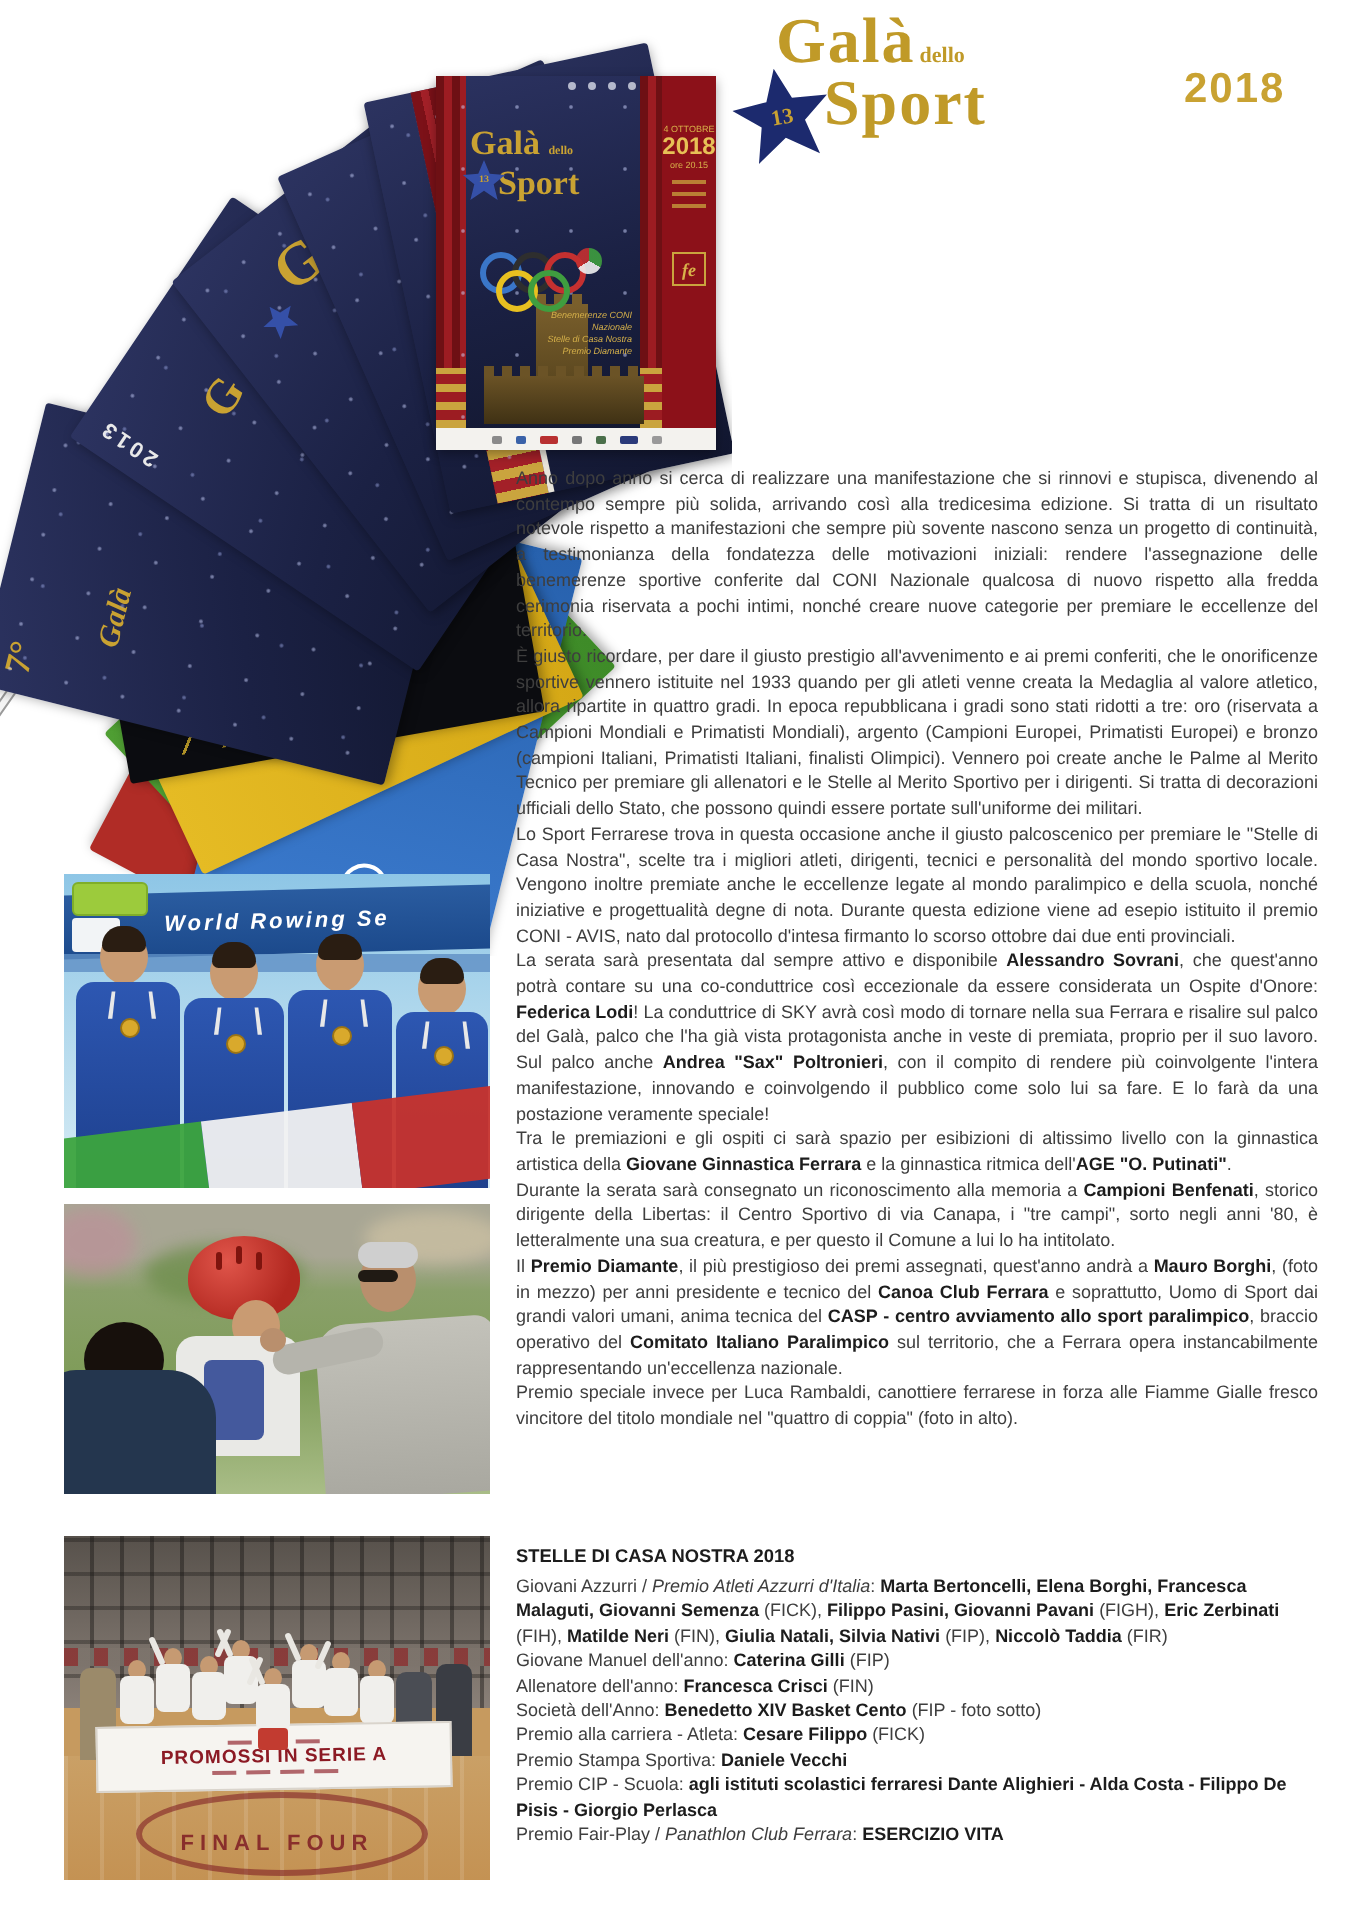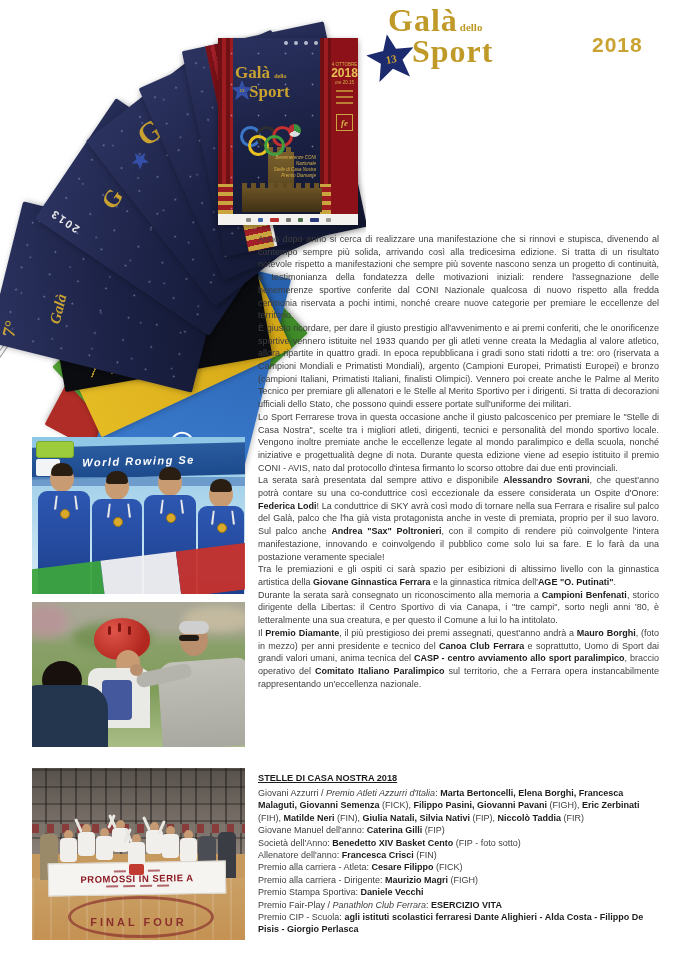--- a/index.html
+++ b/index.html
@@ -17,21 +17,21 @@
   .mword-small{font-size:11px;margin-left:2px;}
   .mword2{display:block;font-size:32px;line-height:30px;margin-left:24px;letter-spacing:1px;}
   .myear{position:absolute;left:592px;top:33px;font-size:21px;font-weight:bold;color:#c9a232;letter-spacing:1px;}
   .mtitle{position:absolute;left:375px;top:104px;width:270px;margin:0;text-align:center;
           font-size:22px;line-height:29px;font-weight:bold;color:#1d1d1d;}
 
   
   .article{position:absolute;left:258px;top:233px;width:401px;}
   .article p{margin:0;text-align:justify;font-size:9px;line-height:12.7px;color:#3e3e3e;}
   .awards{position:absolute;left:258px;top:772px;width:406px;}
-  .atitle{font-size:9.2px;font-weight:bold;color:#1c1c1c;line-height:13px;margin-bottom:2px;text-decoration:underline;}
+  .atitle{font-size:9.2px;font-weight:bold;color:#1c1c1c;line-height:13px;margin-bottom:2px;}
   .aline{font-size:9px;line-height:12.4px;color:#3e3e3e;}
   .b{font-weight:bold;color:#1c1c1c;}
   .i{font-style:italic;}
 
   
   .fan{position:absolute;left:0;top:0;width:366px;height:478px;overflow:hidden;}
   .poster{position:absolute;width:145px;height:210px;box-shadow:0 2px 6px rgba(0,0,0,.35);border-radius:2px;}
   .navy{background:linear-gradient(160deg,#2c3360,#1b2144 55%,#121730);}
   .navy::after{content:"";position:absolute;inset:0;pointer-events:none;opacity:.5;
       background-image:radial-gradient(circle,#cdd5ff 0.6px,transparent 1.2px),radial-gradient(circle,#9aa6e0 0.6px,transparent 1.2px);
@@ -57,21 +57,21 @@
   .fp-curtain-r{position:absolute;right:27px;top:0;bottom:11px;width:11px;
       background:repeating-linear-gradient(90deg,#6e1014 0 4px,#9c1c22 4px 8px);}
   .fp-curtain-r::after{content:"";position:absolute;left:0;right:0;bottom:0;height:30px;
       background:repeating-linear-gradient(0deg,#caa43e 0 4px,#9c1c22 4px 9px);}
   .fp-datecol{position:absolute;right:0;top:0;bottom:11px;width:27px;background:#8c1119;
       display:flex;flex-direction:column;align-items:center;padding-top:24px;box-sizing:border-box;z-index:3;}
   .fp-datecol .d1{color:#d8b24a;font-size:4.5px;}
   .fp-datecol .d2{color:#e7c156;font-size:12px;font-weight:bold;line-height:13px;}
   .fp-datecol .d3{color:#d8b24a;font-size:4.5px;margin-bottom:3px;}
   .fp-datecol .bar{display:block;width:17px;height:2px;background:#caa43e;opacity:.75;margin:2px 0;}
-  .fp-fe{margin-top:8px;width:15px;height:15px;border:1px solid #caa43e;color:#d8b24a;
+  .fp-fe{margin-top:20px;width:15px;height:15px;border:1px solid #caa43e;color:#d8b24a;
       font:italic bold 9px "Liberation Serif",serif;display:flex;align-items:center;justify-content:center;}
   .fp-toplogos{position:absolute;top:3px;left:30px;right:40px;display:flex;gap:6px;justify-content:flex-end;z-index:2;}
   .fp-toplogos i{width:4px;height:4px;border-radius:50%;background:#d8dce8;opacity:.8;}
   .fp-logo{position:absolute;left:17px;top:26px;z-index:2;}
   .fp-logo .fstar{left:-4px;top:16px;width:22px;height:21px;}
   .fp-logo .fstar b{font-size:5px;}
   .fp-fg1{font-size:17px;line-height:16px;color:#c9a232;font-family:"Liberation Serif",serif;font-weight:bold;}
   .fp-fg1 small{font-size:6px;}
   .fp-fg2{display:block;font-size:17px;line-height:15px;margin-left:14px;color:#c9a232;font-family:"Liberation Serif",serif;font-weight:bold;}
   .fp-rings{position:absolute;left:22px;top:88px;width:70px;height:32px;z-index:2;}
@@ -293,34 +293,34 @@
   <div class="myear">2018</div>
 
   <div class="article">
       <p><span>Anno dopo anno si cerca di realizzare una manifestazione che si rinnovi e stupisca, divenendo al contempo sempre più solida, arrivando così alla tredicesima edizione. Si tratta di un risultato notevole rispetto a manifestazioni che sempre più sovente nascono senza un progetto di continuità, a testimonianza della fondatezza delle motivazioni iniziali: rendere l'assegnazione delle benemerenze sportive conferite dal CONI Nazionale qualcosa di nuovo rispetto alla fredda cerimonia riservata a pochi intimi, nonché creare nuove categorie per premiare le eccellenze del territorio.</span></p>
       <p><span>È giusto ricordare, per dare il giusto prestigio all'avvenimento e ai premi conferiti, che le onorificenze sportive vennero istituite nel 1933 quando per gli atleti venne creata la Medaglia al valore atletico, allora ripartite in quattro gradi. In epoca repubblicana i gradi sono stati ridotti a tre: oro (riservata a Campioni Mondiali e Primatisti Mondiali), argento (Campioni Europei, Primatisti Europei) e bronzo (campioni Italiani, Primatisti Italiani, finalisti Olimpici). Vennero poi create anche le Palme al Merito Tecnico per premiare gli allenatori e le Stelle al Merito Sportivo per i dirigenti. Si tratta di decorazioni ufficiali dello Stato, che possono quindi essere portate sull'uniforme dei militari.</span></p>
       <p><span>Lo Sport Ferrarese trova in questa occasione anche il giusto palcoscenico per premiare le "Stelle di Casa Nostra", scelte tra i migliori atleti, dirigenti, tecnici e personalità del mondo sportivo locale. Vengono inoltre premiate anche le eccellenze legate al mondo paralimpico e della scuola, nonché iniziative e progettualità degne di nota. Durante questa edizione viene ad esepio istituito il premio CONI - AVIS, nato dal protocollo d'intesa firmanto lo scorso ottobre dai due enti provinciali.</span></p>
       <p><span>La serata sarà presentata dal sempre attivo e disponibile </span><span class="b">Alessandro Sovrani</span><span>, che quest'anno potrà contare su una co-conduttrice così eccezionale da essere considerata un Ospite d'Onore: </span><span class="b">Federica Lodi</span><span>! La conduttrice di SKY avrà così modo di tornare nella sua Ferrara e risalire sul palco del Galà, palco che l'ha già vista protagonista anche in veste di premiata, proprio per il suo lavoro. Sul palco anche </span><span class="b">Andrea "Sax" Poltronieri</span><span>, con il compito di rendere più coinvolgente l'intera manifestazione, innovando e coinvolgendo il pubblico come solo lui sa fare. E lo farà da una postazione veramente speciale!</span></p>
       <p><span>Tra le premiazioni e gli ospiti ci sarà spazio per esibizioni di altissimo livello con la ginnastica artistica della </span><span class="b">Giovane Ginnastica Ferrara</span><span> e la ginnastica ritmica dell'</span><span class="b">AGE "O. Putinati"</span><span>.</span></p>
       <p><span>Durante la serata sarà consegnato un riconoscimento alla memoria a </span><span class="b">Campioni Benfenati</span><span>, storico dirigente della Libertas: il Centro Sportivo di via Canapa, i "tre campi", sorto negli anni '80, è letteralmente una sua creatura, e per questo il Comune a lui lo ha intitolato.</span></p>
       <p><span>Il </span><span class="b">Premio Diamante</span><span>, il più prestigioso dei premi assegnati, quest'anno andrà a </span><span class="b">Mauro Borghi</span><span>, (foto in mezzo) per anni presidente e tecnico del </span><span class="b">Canoa Club Ferrara</span><span> e soprattutto, Uomo di Sport dai grandi valori umani, anima tecnica del </span><span class="b">CASP - centro avviamento allo sport paralimpico</span><span>, braccio operativo del </span><span class="b">Comitato Italiano Paralimpico</span><span> sul territorio, che a Ferrara opera instancabilmente rappresentando un'eccellenza nazionale.</span></p>
+      <p><span>Premio speciale invece per Luca Rambaldi, canottiere ferrarese in forza alle Fiamme Gialle fresco vincitore del titolo mondiale nel "quattro di coppia" (foto in alto).</span></p>
     </div>
 
   <div class="awards">
     <div class="atitle">STELLE DI CASA NOSTRA 2018</div>
     <div>
         <div class="aline"><span>Giovani Azzurri / </span><span class="i">Premio Atleti Azzurri d'Italia</span><span>: </span><span class="b">Marta Bertoncelli, Elena Borghi, Francesca Malaguti, Giovanni Semenza</span><span> (FICK), </span><span class="b">Filippo Pasini, Giovanni Pavani</span><span> (FIGH), </span><span class="b">Eric Zerbinati</span><span> (FIH), </span><span class="b">Matilde Neri</span><span> (FIN), </span><span class="b">Giulia Natali, Silvia Nativi</span><span> (FIP), </span><span class="b">Niccolò Taddia</span><span> (FIR)</span></div>
         <div class="aline"><span>Giovane Manuel dell'anno: </span><span class="b">Caterina Gilli</span><span> (FIP)</span></div>
+        <div class="aline"><span>Allenatore dell'anno: </span><span class="b">Francesca Crisci</span><span> (FIN)</span></div>
         <div class="aline"><span>Società dell'Anno: </span><span class="b">Benedetto XIV Basket Cento</span><span> (FIP - foto sotto)</span></div>
-        <div class="aline"><span>Allenatore dell'anno: </span><span class="b">Francesca Crisci</span><span> (FIN)</span></div>
         <div class="aline"><span>Premio alla carriera - Atleta: </span><span class="b">Cesare Filippo</span><span> (FICK)</span></div>
-        <div class="aline"><span>Premio alla carriera - Dirigente: </span><span class="b">Maurizio Magri</span><span> (FIGH)</span></div>
         <div class="aline"><span>Premio Stampa Sportiva: </span><span class="b">Daniele Vecchi</span></div>
+        <div class="aline"><span>Premio CIP - Scuola: </span><span class="b">agli istituti scolastici ferraresi Dante Alighieri - Alda Costa - Filippo De Pisis - Giorgio Perlasca</span></div>
         <div class="aline"><span>Premio Fair-Play / </span><span class="i">Panathlon Club Ferrara</span><span>: </span><span class="b">ESERCIZIO VITA</span></div>
-        <div class="aline"><span>Premio CIP - Scuola: </span><span class="b">agli istituti scolastici ferraresi Dante Alighieri - Alda Costa - Filippo De Pisis - Giorgio Perlasca</span></div>
       </div>
   </div>
 
   <div class="photo ph-row">
     <div class="row-banner">
         <span>World Rowing Se</span>
       </div>
     <div class="row-subband"></div>
     <div class="sponsor-a"></div>
     <div class="sponsor-b"></div>

